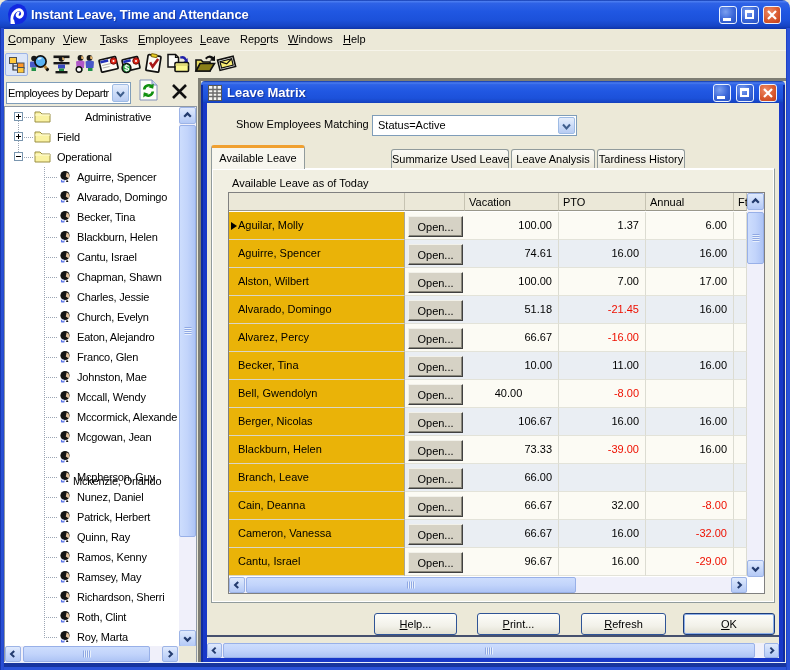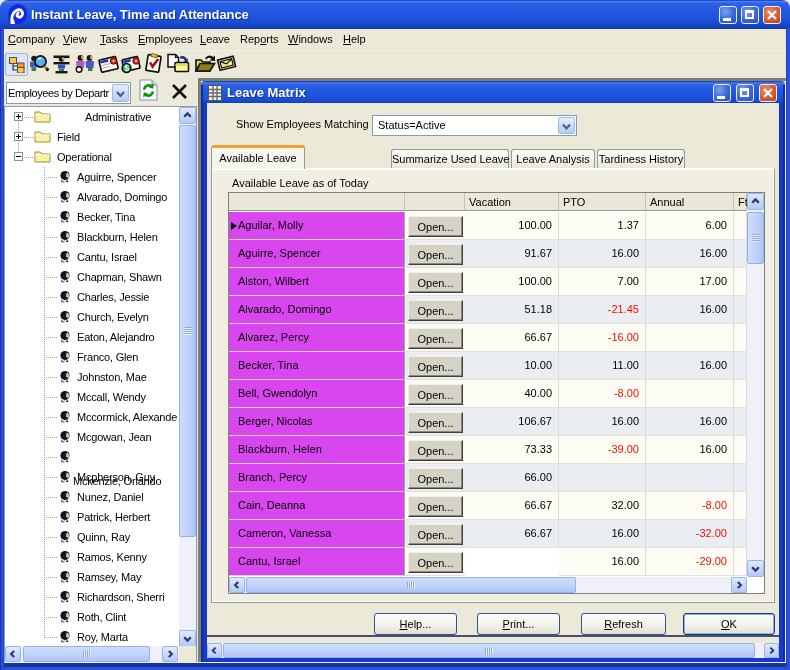--- a/index.html
+++ b/index.html
@@ -74,21 +74,21 @@
 .tab.active { top:145px; height:24px; background:#F7F6EE; z-index:3;
   border-top:3px solid #F0A030; line-height:20px; }
 #tabpanel { left:211px; top:168px; width:564px; height:435px; background:#F1EFE2;
   border:1px solid #919B9C; border-top:1px solid #fff; box-shadow:0 0 0 1px #fff inset; z-index:1; }
 #lbltoday { left:232px; top:177px; z-index:2; }
 
 
 #grid { left:228px; top:192px; width:537px; height:402px; border:1px solid #808080; background:#fff; z-index:2; }
 .gh { position:absolute; top:0; height:18px; background:#EBE8D8; border-right:1px solid #C6C3B2; border-bottom:1px solid #99978A; font-size:11px; line-height:18px; padding-left:4px; }
 .gr { position:absolute; height:28px; }
-.namecell { position:absolute; left:0; width:176px; height:28px; background:#d946ef; border-right:1px solid #A8A599; border-bottom:1px solid #D9D6C8; line-height:27px; padding-left:9px; }
+.namecell { position:absolute; left:0; width:176px; height:28px; background:#eab308; border-right:1px solid #A8A599; border-bottom:1px solid #D9D6C8; line-height:27px; padding-left:9px; }
 .btncell { position:absolute; left:176px; width:60px; height:28px; border-bottom:1px solid #E0E0D6; }
 .vcell { position:absolute; height:28px; border-right:1px solid #DCDCD2; border-bottom:1px solid #E3E3D9; text-align:right; line-height:27px; padding-right:6px; }
 .stripe0 { background:#FCFBF4; }
 .stripe1 { background:#EAEEF3; }
 .neg { color:#EE1000; }
 .openbtn { position:absolute; left:3px; top:4px; width:55px; height:21px; background:#D6D2C5;
   border-top:1px solid #F2F1EA; border-left:1px solid #F2F1EA; border-right:1px solid #404040; border-bottom:1px solid #404040;
   box-shadow:inset -1px -1px 0 #8A887C; text-align:center; line-height:20px; font-size:11px; }
 
 
@@ -584,21 +584,21 @@
       <div class="vcell stripe0" style="left:236px;width:94px;">100.00</div>
       <div class="vcell stripe0" style="left:330px;width:87px;">1.37</div>
       <div class="vcell stripe0" style="left:417px;width:88px;">6.00</div>
       <div class="vcell stripe0" style="left:505px;width:13px;"></div>
     </div>
     <div class="gr" style="top:47px;left:0;width:518px;">
       <div class="namecell">Aguirre, Spencer</div>
       <div class="btncell stripe1">
         <div class="openbtn">Open...</div>
       </div>
-      <div class="vcell stripe1" style="left:236px;width:94px;">91.67</div>
+      <div class="vcell stripe1" style="left:236px;width:94px;">74.61</div>
       <div class="vcell stripe1" style="left:330px;width:87px;">16.00</div>
       <div class="vcell stripe1" style="left:417px;width:88px;">16.00</div>
       <div class="vcell stripe1" style="left:505px;width:13px;"></div>
     </div>
     <div class="gr" style="top:75px;left:0;width:518px;">
       <div class="namecell">Alston, Wilbert</div>
       <div class="btncell stripe0">
         <div class="openbtn">Open...</div>
       </div>
       <div class="vcell stripe0" style="left:236px;width:94px;">100.00</div>
@@ -634,21 +634,21 @@
       <div class="vcell stripe1" style="left:236px;width:94px;">10.00</div>
       <div class="vcell stripe1" style="left:330px;width:87px;">11.00</div>
       <div class="vcell stripe1" style="left:417px;width:88px;">16.00</div>
       <div class="vcell stripe1" style="left:505px;width:13px;"></div>
     </div>
     <div class="gr" style="top:187px;left:0;width:518px;">
       <div class="namecell">Bell, Gwendolyn</div>
       <div class="btncell stripe0">
         <div class="openbtn">Open...</div>
       </div>
-      <div class="vcell stripe0" style="left:236px;width:94px;">40.00</div>
+      <div class="vcell stripe0" style="left:236px;width:94px;text-align:center;">40.00</div>
       <div class="vcell stripe0 neg" style="left:330px;width:87px;">-8.00</div>
       <div class="vcell stripe0" style="left:417px;width:88px;"></div>
       <div class="vcell stripe0" style="left:505px;width:13px;"></div>
     </div>
     <div class="gr" style="top:215px;left:0;width:518px;">
       <div class="namecell">Berger, Nicolas</div>
       <div class="btncell stripe1">
         <div class="openbtn">Open...</div>
       </div>
       <div class="vcell stripe1" style="left:236px;width:94px;">106.67</div>
@@ -660,21 +660,21 @@
       <div class="namecell">Blackburn, Helen</div>
       <div class="btncell stripe0">
         <div class="openbtn">Open...</div>
       </div>
       <div class="vcell stripe0" style="left:236px;width:94px;">73.33</div>
       <div class="vcell stripe0 neg" style="left:330px;width:87px;">-39.00</div>
       <div class="vcell stripe0" style="left:417px;width:88px;">16.00</div>
       <div class="vcell stripe0" style="left:505px;width:13px;"></div>
     </div>
     <div class="gr" style="top:271px;left:0;width:518px;">
-      <div class="namecell">Branch, Percy</div>
+      <div class="namecell">Branch, Leave</div>
       <div class="btncell stripe1">
         <div class="openbtn">Open...</div>
       </div>
       <div class="vcell stripe1" style="left:236px;width:94px;">66.00</div>
       <div class="vcell stripe1" style="left:330px;width:87px;"></div>
       <div class="vcell stripe1" style="left:417px;width:88px;"></div>
       <div class="vcell stripe1" style="left:505px;width:13px;"></div>
     </div>
     <div class="gr" style="top:299px;left:0;width:518px;">
       <div class="namecell">Cain, Deanna</div>
@@ -694,20 +694,21 @@
       <div class="vcell stripe1" style="left:236px;width:94px;">66.67</div>
       <div class="vcell stripe1" style="left:330px;width:87px;">16.00</div>
       <div class="vcell stripe1 neg" style="left:417px;width:88px;">-32.00</div>
       <div class="vcell stripe1" style="left:505px;width:13px;"></div>
     </div>
     <div class="gr" style="top:355px;left:0;width:518px;">
       <div class="namecell">Cantu, Israel</div>
       <div class="btncell stripe0">
         <div class="openbtn">Open...</div>
       </div>
+      <div class="vcell stripe0" style="left:236px;width:94px;">96.67</div>
       <div class="vcell stripe0" style="left:330px;width:87px;">16.00</div>
       <div class="vcell stripe0 neg" style="left:417px;width:88px;">-29.00</div>
       <div class="vcell stripe0" style="left:505px;width:13px;"></div>
     </div>
     <div class="sb-track" style="left:518px;top:0;width:17px;height:384px;"></div>
     <div class="sb-btn" style="left:518px;top:0;width:17px;height:17px;">
       <div class="sb-arr">
         <svg viewBox="0 0 15 15" style="width:100%;height:100%">
           <path d="M4.2 8.8 L7.5 5.4 L10.8 8.8" stroke="#233B6E" stroke-width="2.2" fill="none"></path>
         </svg>

